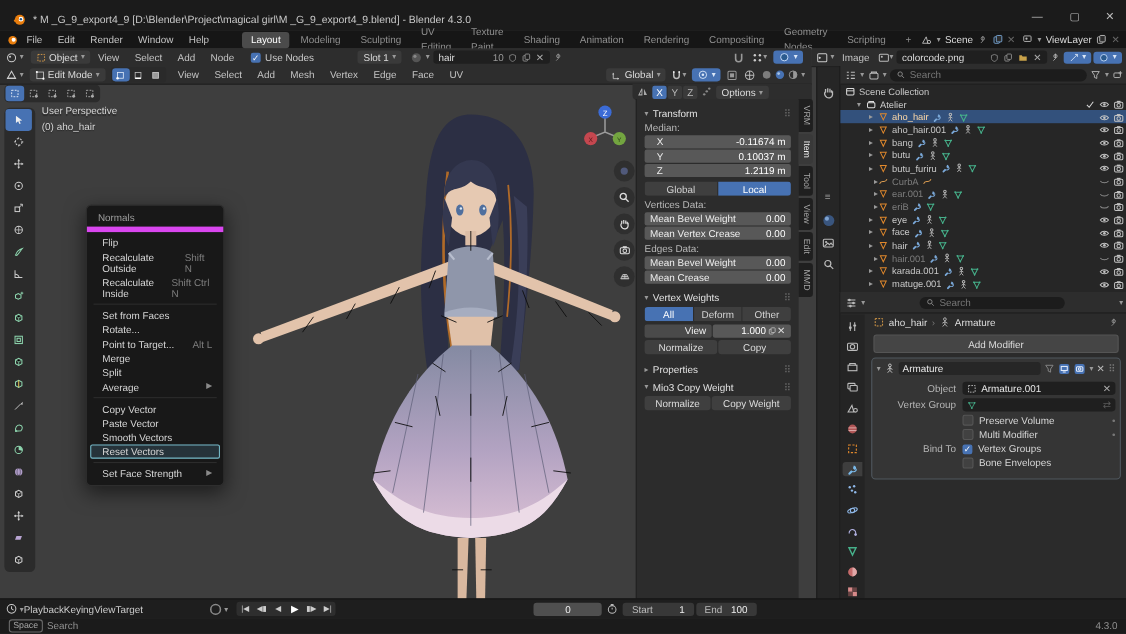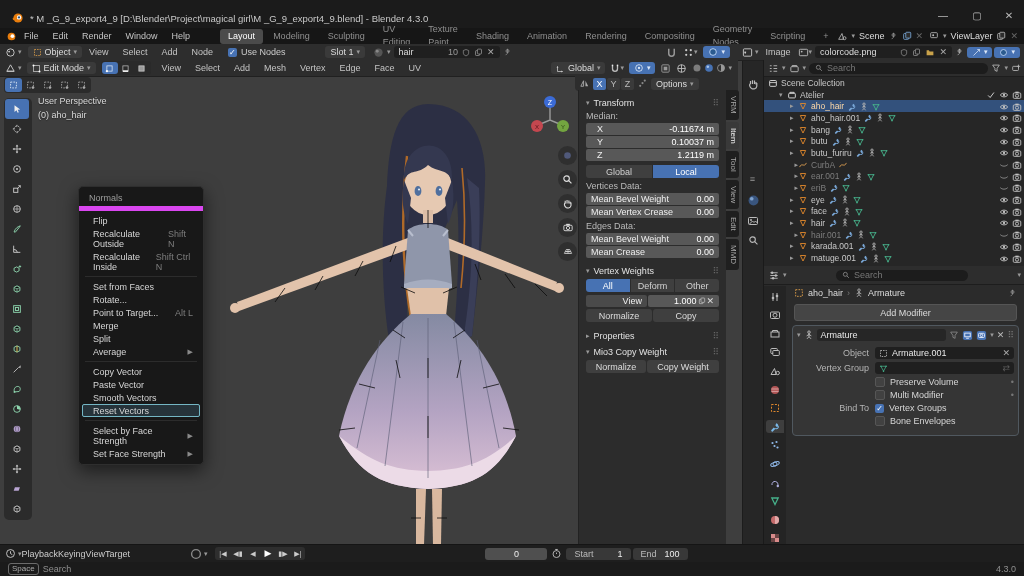--- a/index.html
+++ b/index.html
@@ -678,24 +678,20 @@
         <span>Paste Vector</span>
       </div>
       <div class="it">
         <span>Smooth Vectors</span>
       </div>
       <div class="it hl">
         <span>Reset Vectors</span>
       </div>
       <div class="sep"></div>
       <div class="it">
-        <span>Select by Face Strength</span>
-        <span class="sub">▶</span>
-      </div>
-      <div class="it">
         <span>Set Face Strength</span>
         <span class="sub">▶</span>
       </div>
     </div>
 
   <div class="abs npanel">
     <div class="sect">
         <span class="carat">▾</span>
         <span>Transform</span>
         <span class="dots">⠿</span>

